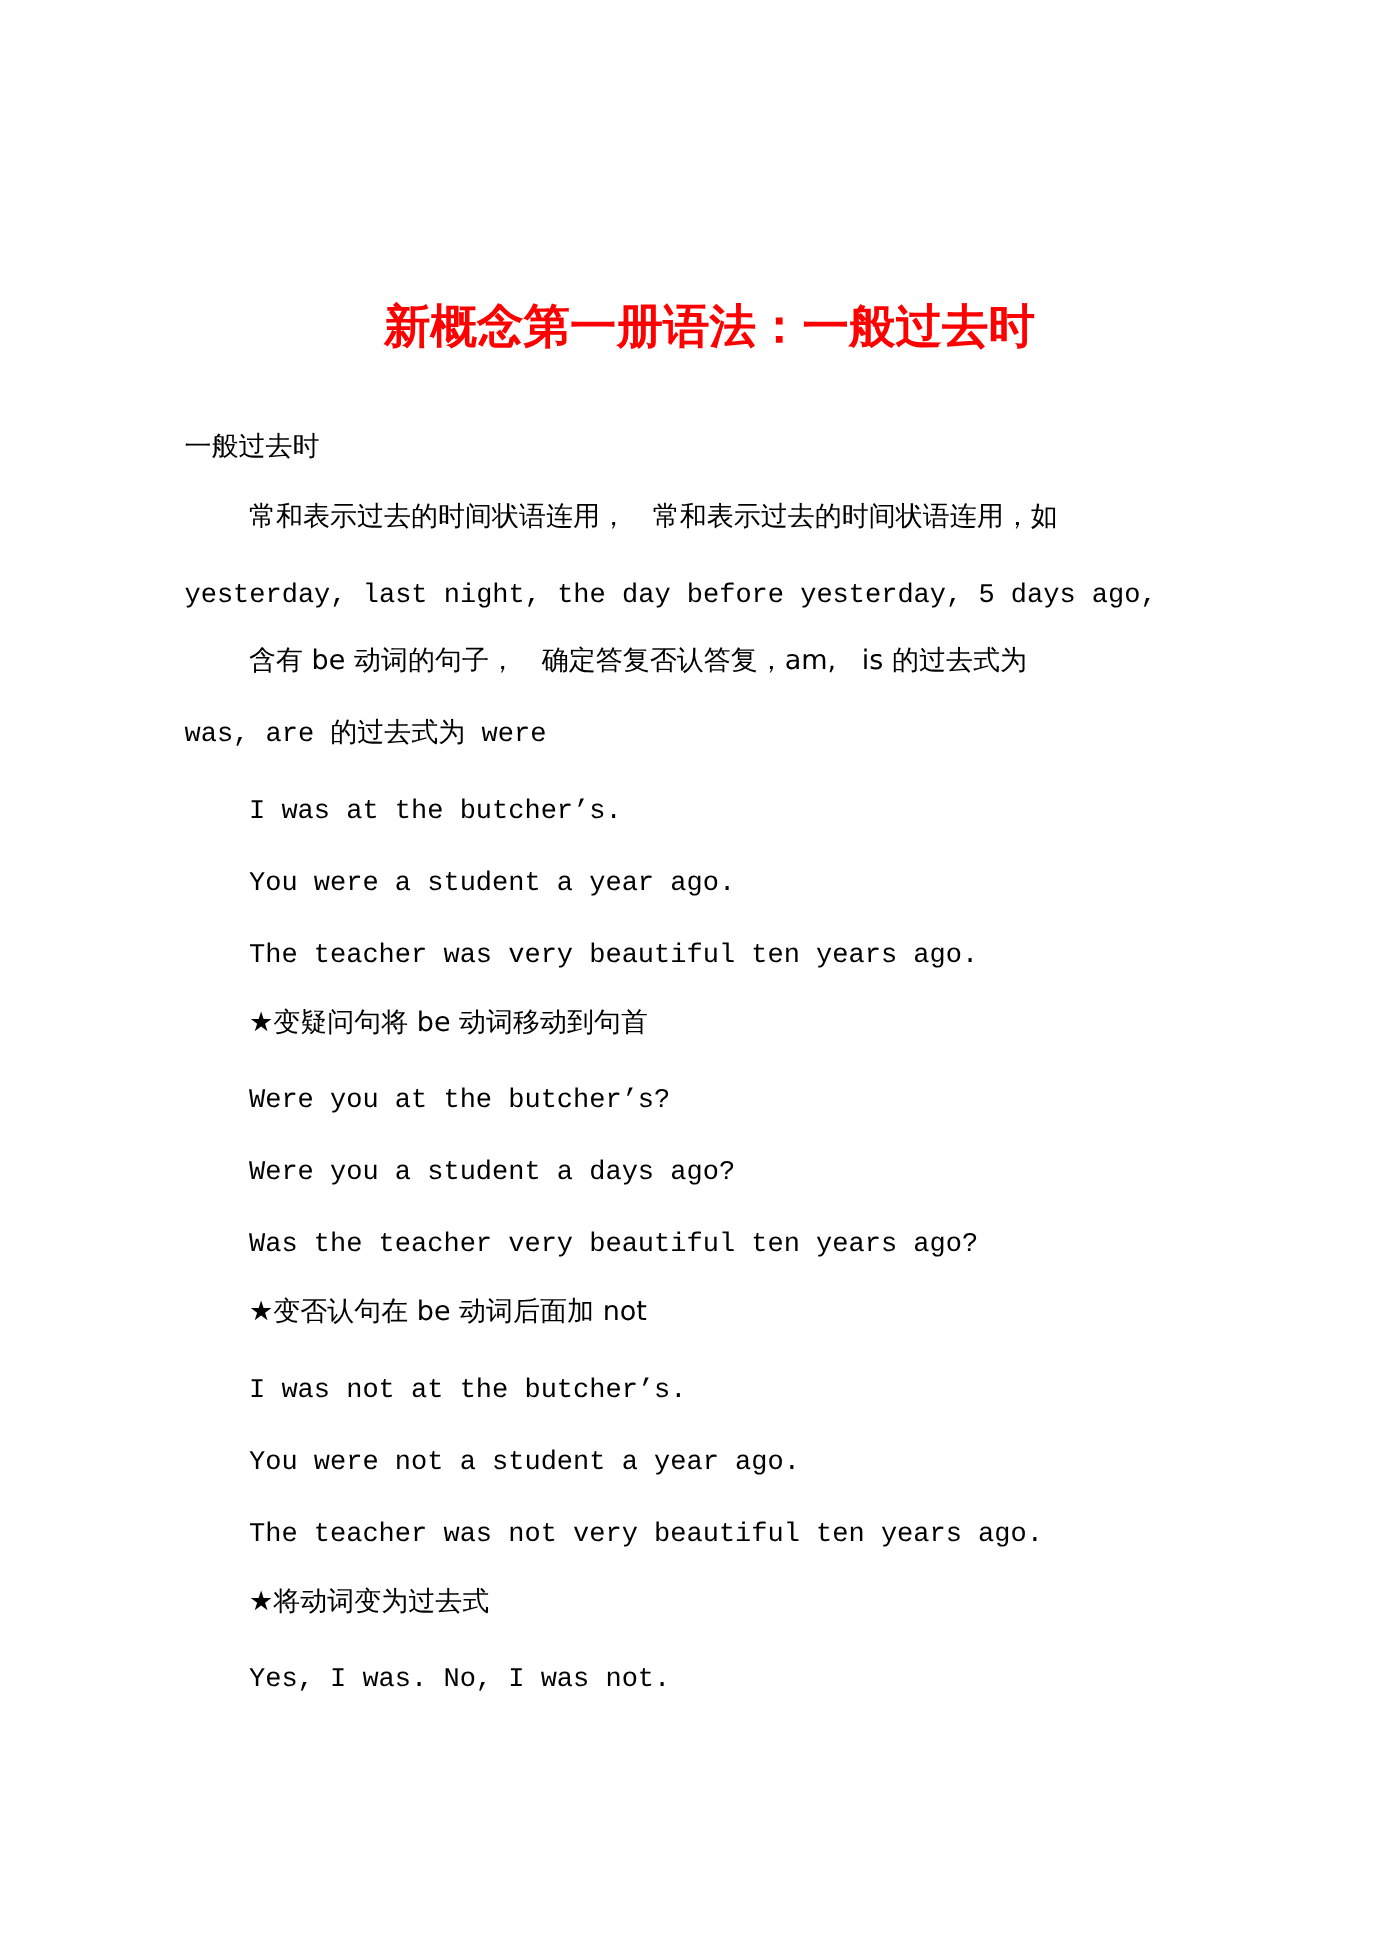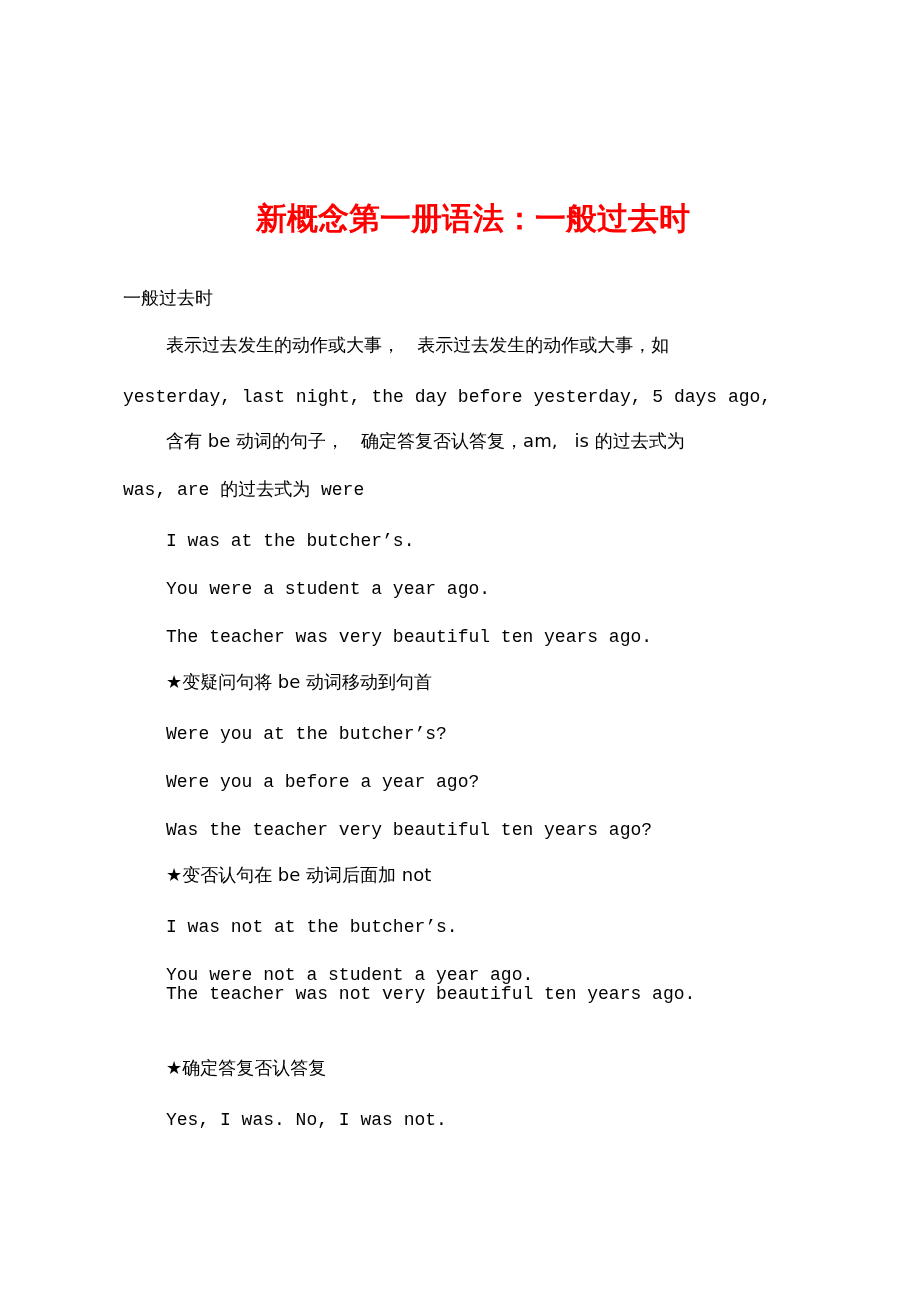--- a/index.html
+++ b/index.html
@@ -13,29 +13,29 @@
   .cjk { font-family: "DejaVu Sans", sans-serif; }
   .l0 { left: 123px; }
   .l1 { left: 166px; }
 </style>
 </head>
 <body>
 
 <div class="title">新概念第一册语法：一般过去时</div>
 
 <div class="line l0 cjk" style="top:286px">一般过去时</div>
-<div class="line l1 cjk" style="top:333px">表示过去发生的动作或大事，   表示过去发生的动作或大事，如</div>
+<div class="line l1 cjk" style="top:333px">常和表示过去的时间状语连用，   常和表示过去的时间状语连用，如</div>
 <div class="line l0" style="top:385px">yesterday, last night, the day before yesterday, 5 days ago,</div>
 <div class="line l1 cjk" style="top:429px">含有 be 动词的句子，   确定答复否认答复，am,   is 的过去式为</div>
 <div class="line l0" style="top:478px">was, are 的过去式为 were</div>
 <div class="line l1" style="top:529px">I was at the butcher’s.</div>
 <div class="line l1" style="top:577px">You were a student a year ago.</div>
 <div class="line l1" style="top:625px">The teacher was very beautiful ten years ago.</div>
 <div class="line l1 cjk" style="top:670px">★变疑问句将 be 动词移动到句首</div>
 <div class="line l1" style="top:722px">Were you at the butcher’s?</div>
-<div class="line l1" style="top:770px">Were you a before a year ago?</div>
+<div class="line l1" style="top:770px">Were you a student a days ago?</div>
 <div class="line l1" style="top:818px">Was the teacher very beautiful ten years ago?</div>
 <div class="line l1 cjk" style="top:863px">★变否认句在 be 动词后面加 not</div>
 <div class="line l1" style="top:915px">I was not at the butcher’s.</div>
 <div class="line l1" style="top:963px">You were not a student a year ago.</div>
-<div class="line l1" style="top:982px">The teacher was not very beautiful ten years ago.</div>
-<div class="line l1 cjk" style="top:1056px">★确定答复否认答复</div>
+<div class="line l1" style="top:1011px">The teacher was not very beautiful ten years ago.</div>
+<div class="line l1 cjk" style="top:1056px">★将动词变为过去式</div>
 <div class="line l1" style="top:1108px">Yes, I was. No, I was not.</div>
 
 </body></html>

